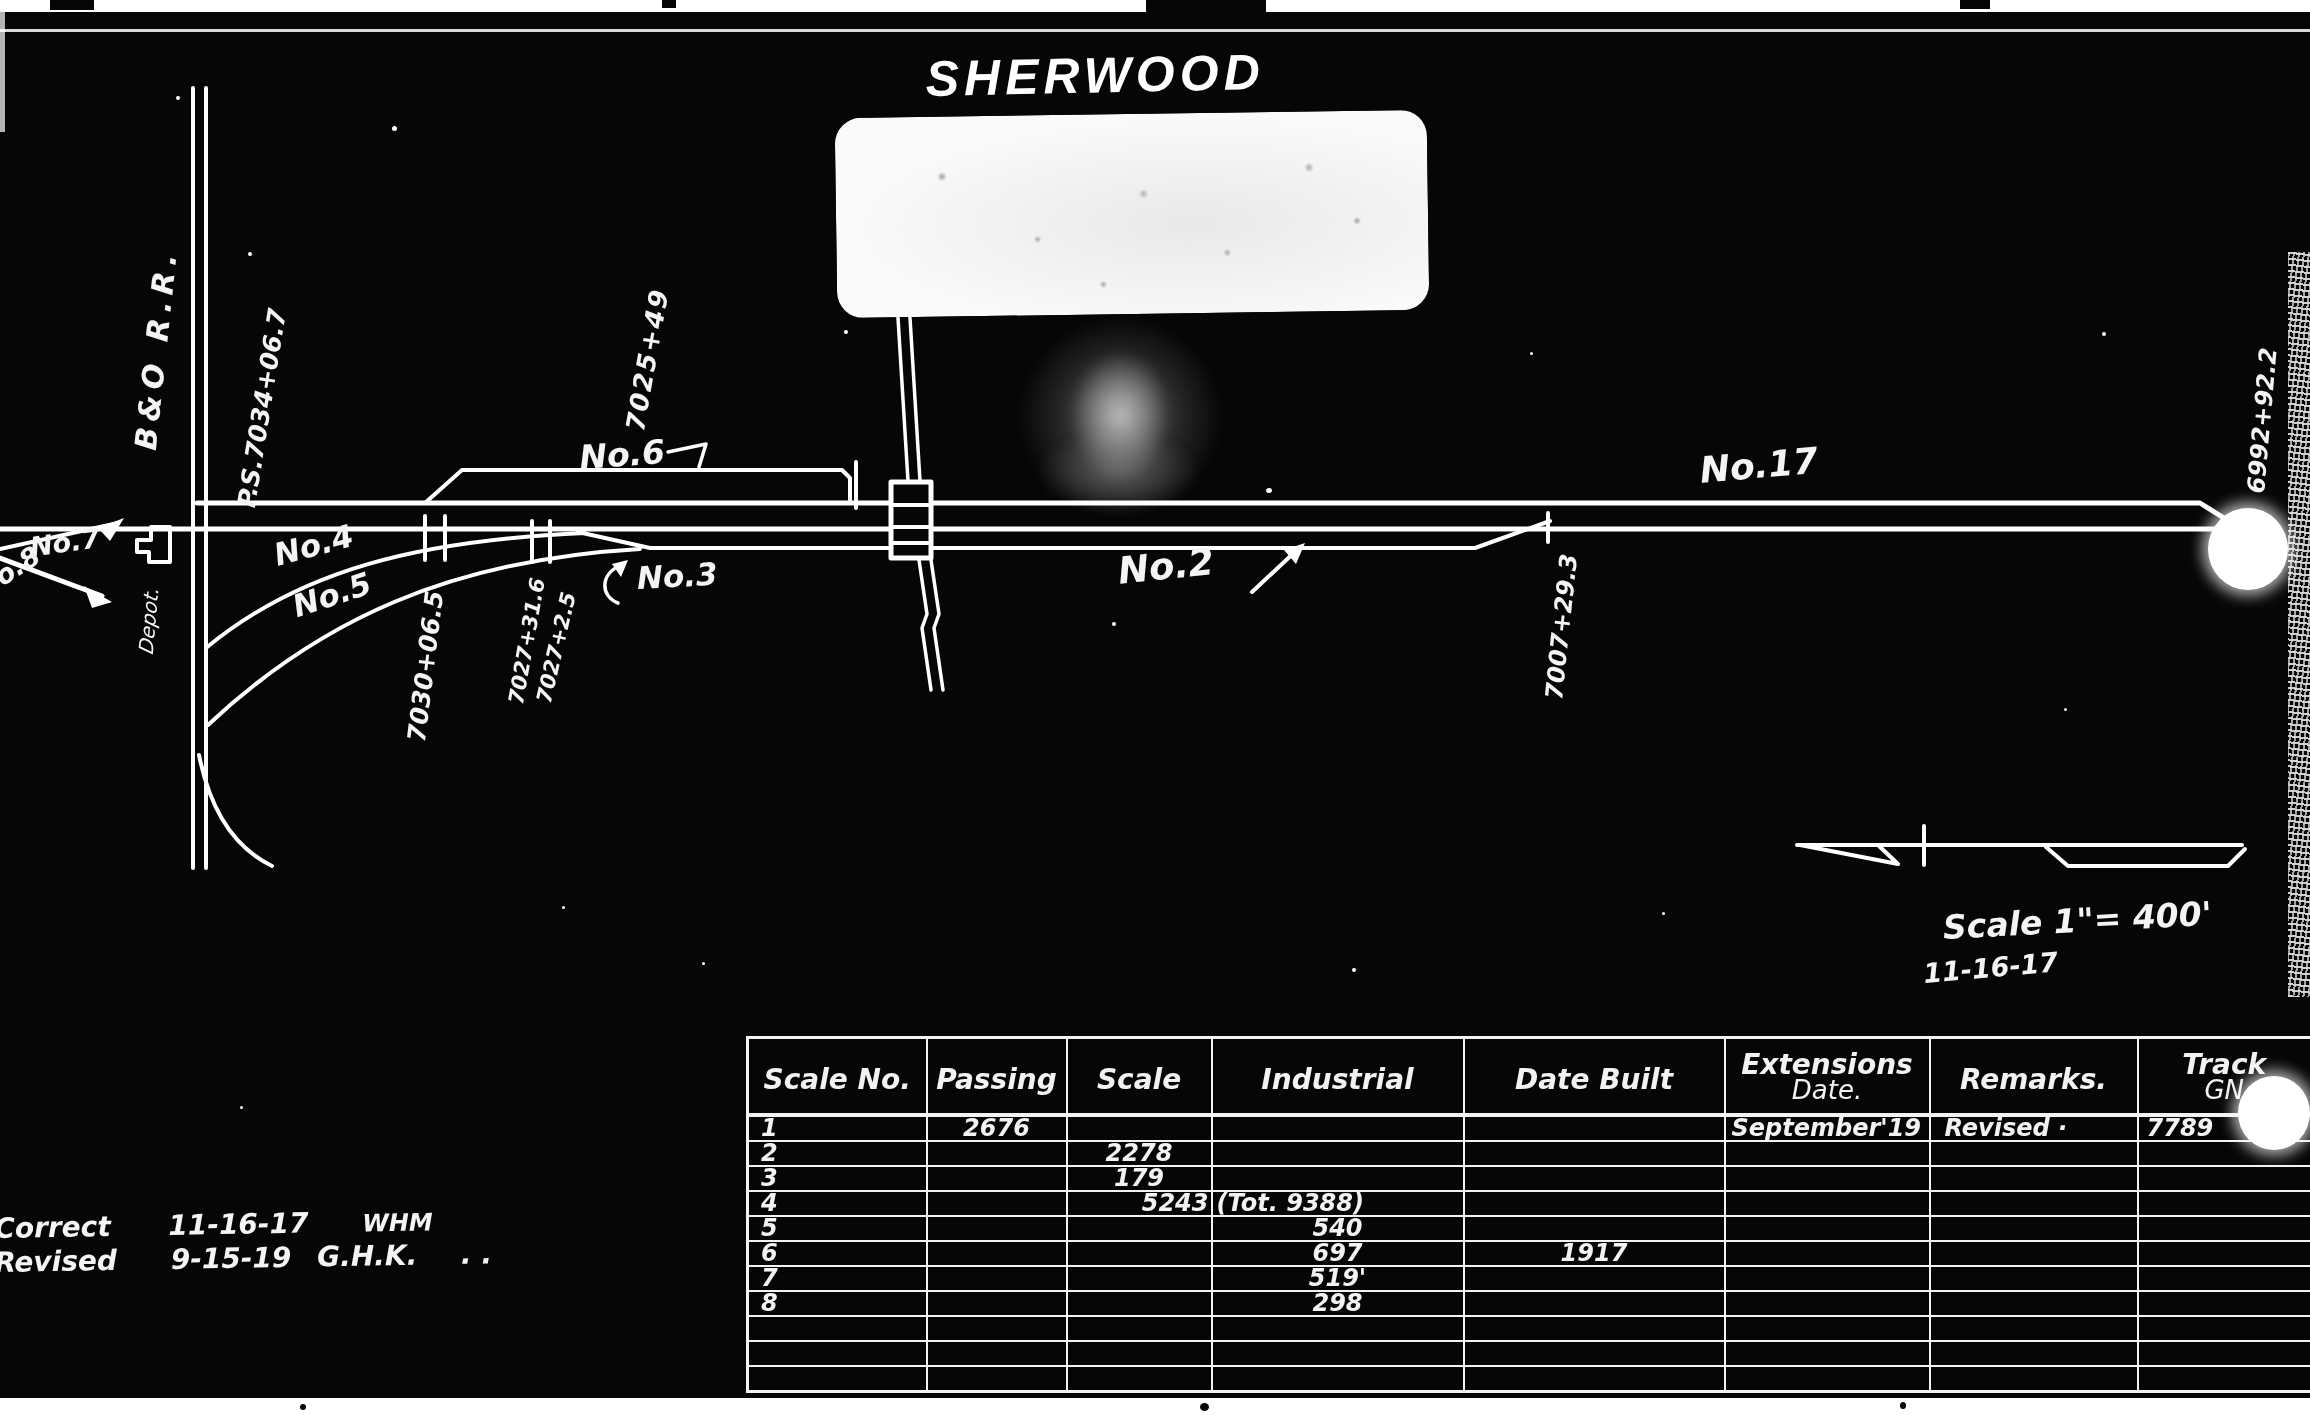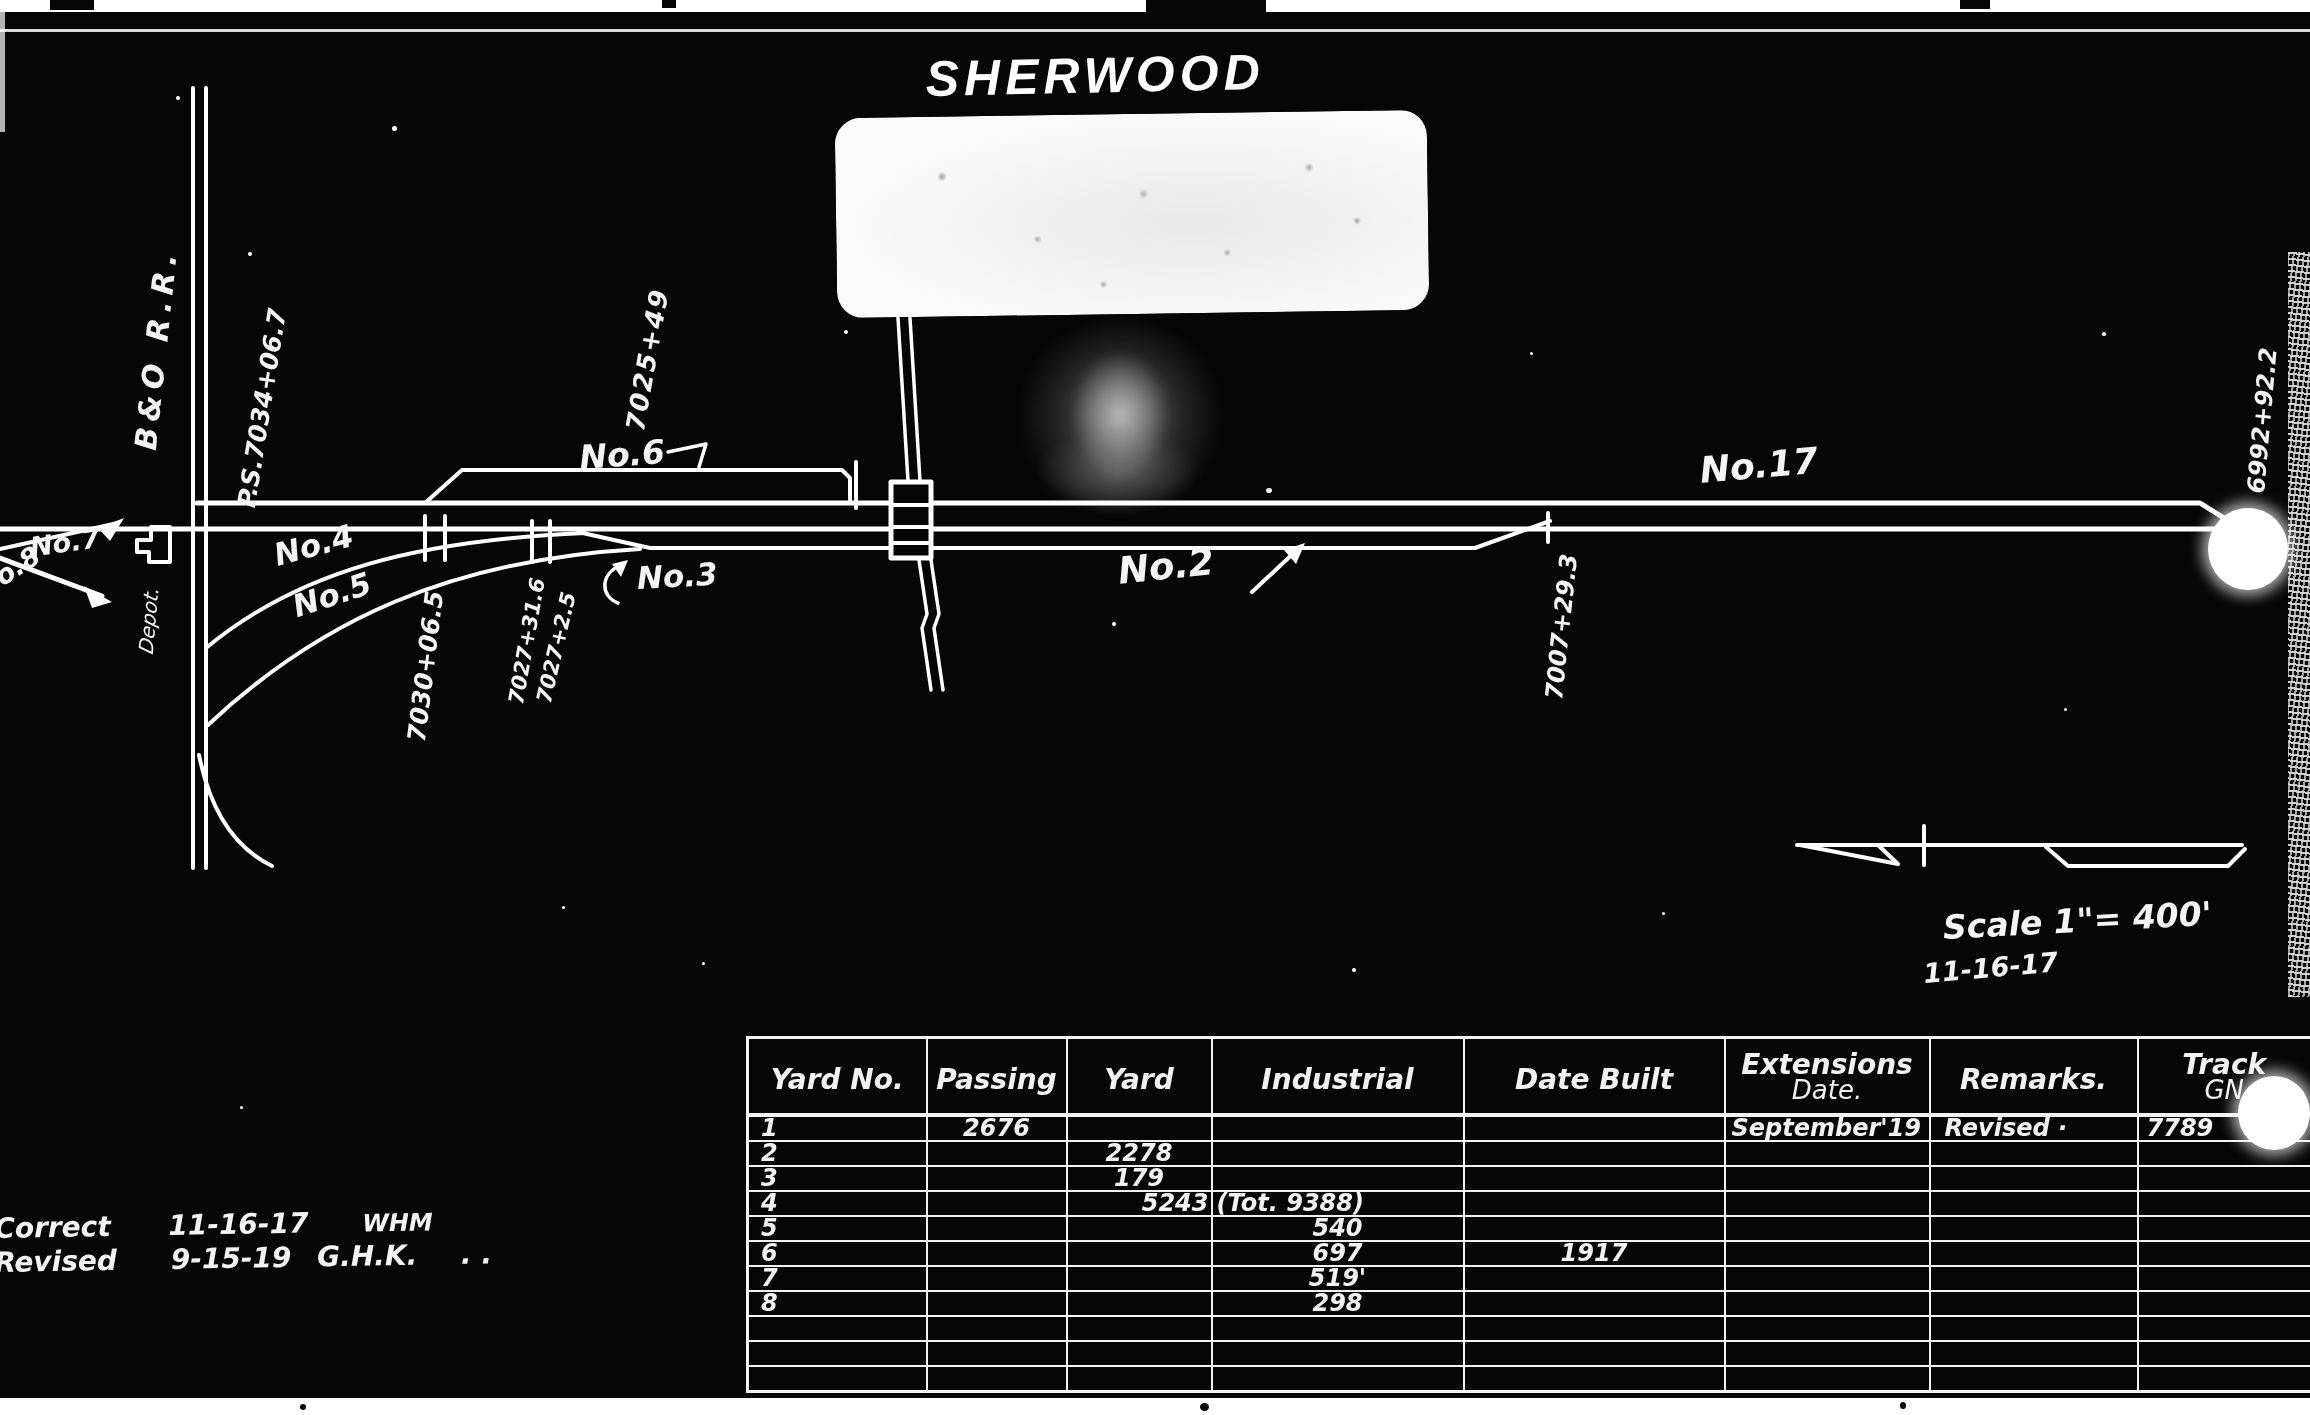--- a/index.html
+++ b/index.html
@@ -153,23 +153,23 @@
         <col style="width:140px">
         <col style="width:145px">
         <col style="width:252px">
       <col style="width:261px">
         <col style="width:205px">
         <col style="width:208px">
         <col style="width:174px">
     </colgroup>
     <thead>
       <tr>
-        <th><span>Yard No.</span><span class="sub"></span></th>
+        <th><span>Scale No.</span><span class="sub"></span></th>
         <th><span>Passing</span><span class="sub"></span></th>
-        <th><span>Yard</span><span class="sub"></span></th>
+        <th><span>Scale</span><span class="sub"></span></th>
         <th><span>Industrial</span><span class="sub"></span></th>
         <th><span>Date Built</span><span class="sub"></span></th>
         <th><span>Extensions</span><span class="sub">Date.</span></th>
         <th><span>Remarks.</span><span class="sub"></span></th>
         <th><span>Track</span><span class="sub">GN</span></th>
       </tr>
     </thead>
     <tbody>
       <tr>
         <td class="c0">1</td>

